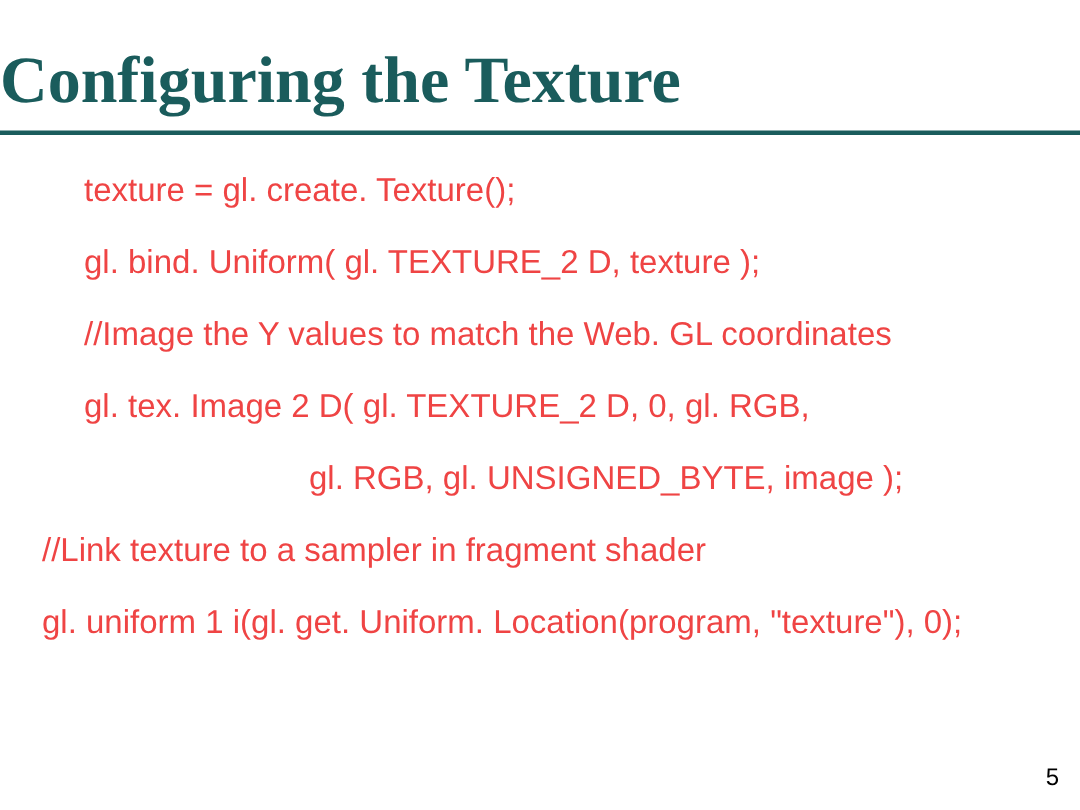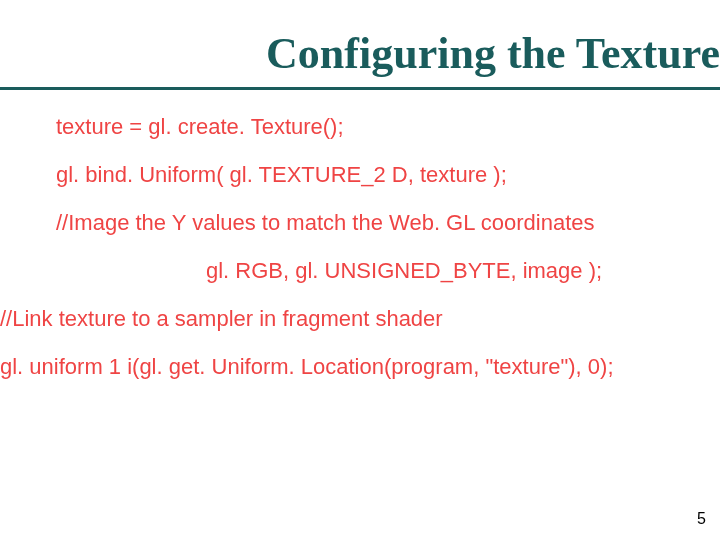--- a/index.html
+++ b/index.html
@@ -9,21 +9,21 @@
     background: #ffffff;
     font-family: Arial, Helvetica, sans-serif;
     position: relative;
     overflow: hidden;
   }
   .title {
     font-family: "Times New Roman", Times, serif;
     font-weight: bold;
     font-size: 44px;
     color: #1a5c5c;
-    text-align: right;
+    text-align: left;
     padding-top: 28px;
     padding-bottom: 8px;
   }
   .underline {
     height: 3px;
     background: #1a5c5c;
     margin: 0;
     width: 100%;
   }
   .content {
@@ -32,20 +32,21 @@
   }
   .line {
     font-size: 22px;
     color: #ef4444;
     margin-bottom: 22px;
   }
   .indent {
     padding-left: 150px;
   }
   .last-block {
+    padding-left: 28px;
   }
   .last-block .line {
     margin-bottom: 22px;
   }
   .pagenum {
     position: absolute;
     right: 14px;
     bottom: 12px;
     font-size: 16px;
     color: #000;
@@ -54,20 +55,21 @@
 </head>
 <body>
 
 <div class="title">Configuring the Texture</div>
 <div class="underline"></div>
 
 <div class="content">
   <div class="line">texture = gl. create. Texture();</div>
   <div class="line">gl. bind. Uniform( gl. TEXTURE_2 D, texture );</div>
   <div class="line">//Image the Y values to match the Web. GL coordinates</div>
+  <div class="line">gl. tex. Image 2 D( gl. TEXTURE_2 D, 0, gl. RGB,</div>
   <div class="line indent">gl. RGB, gl. UNSIGNED_BYTE, image );</div>
 </div>
 
 <div class="last-block">
   <div class="line">//Link texture to a sampler in fragment shader</div>
   <div class="line">gl. uniform 1 i(gl. get. Uniform. Location(program, "texture"), 0);</div>
 </div>
 
 <div class="pagenum">5</div>
 

